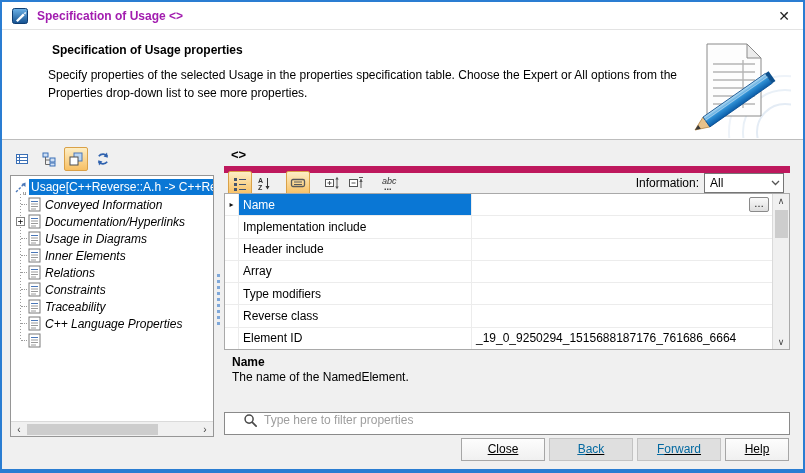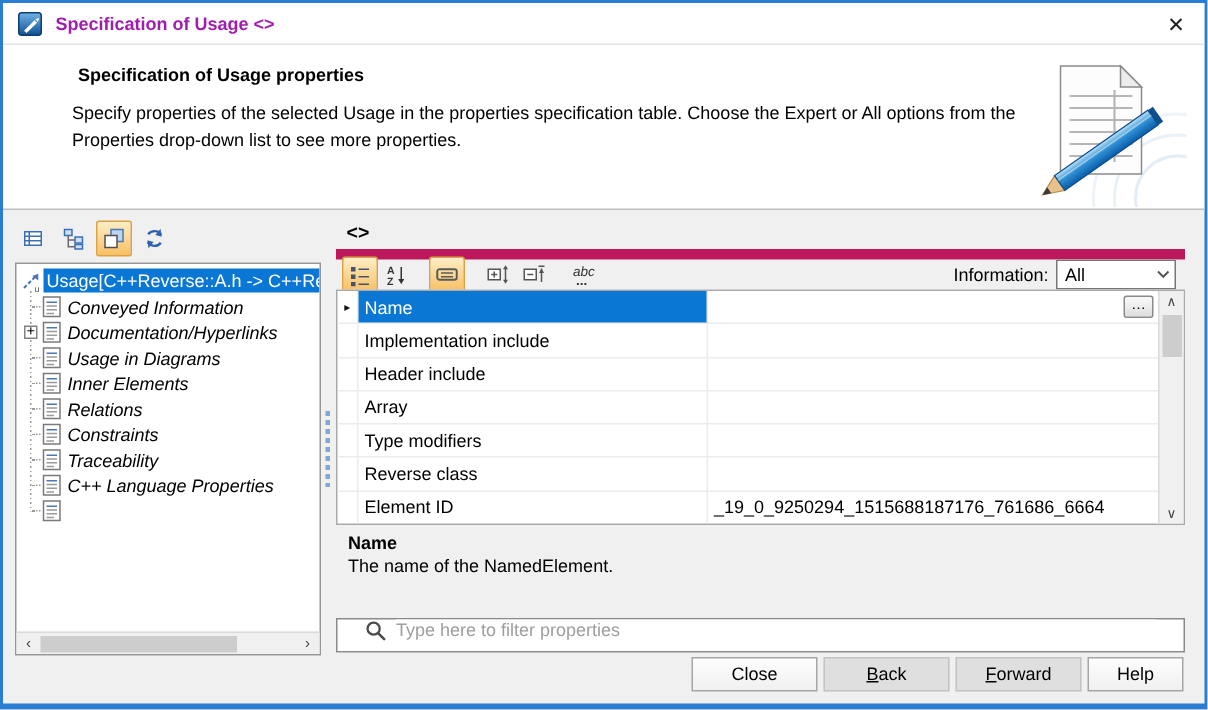--- a/index.html
+++ b/index.html
@@ -91,24 +91,24 @@
   .vspacer { flex:1; }
   
   .desc-panel { flex:1; padding:5px 0 0 8px; min-height:0; overflow:hidden; }
   .desc-title { font-weight:bold; margin-bottom:1px; }
   .filter-box { flex:none; height:23px; margin-bottom:2px; background:#fff; border:1px solid #8a8a8a;
     display:flex; align-items:flex-start; padding:0 18px; gap:6px; }
   .filter-input { flex:1; border:none; outline:none; font-family:inherit; font-size:12px; padding:0; }
   .filter-input::placeholder { color:#9e9e9e; }
   
   .button-bar { flex:none; height:32px; display:flex; align-items:center; justify-content:flex-end;
-    gap:4px; padding:0 14px 7px 0; }
+    gap:4px; padding:0 14px 7px 0;text-decoration:underline; }
   .btn { display:inline-block; min-width:84px; height:23px; line-height:21px; text-align:center;
     background:linear-gradient(#fdfdfd,#f0f0f0); border:1px solid #a6a6a6; font-size:12px; }
-  .btn.disabled { background:#dfdfdf; color:#000000; border-color:#c3c3c3; }
+  .btn.disabled { background:#dfdfdf; color:#0369a1; border-color:#c3c3c3; }
   .btn.help { min-width:64px; }
   .btn-mnemonic::first-letter { text-decoration:underline; }
 </style>
 </head>
 <body>
 
 <div class="window">
 
   <div class="titlebar">
     <svg class="app-icon" viewBox="0 0 16 16">

